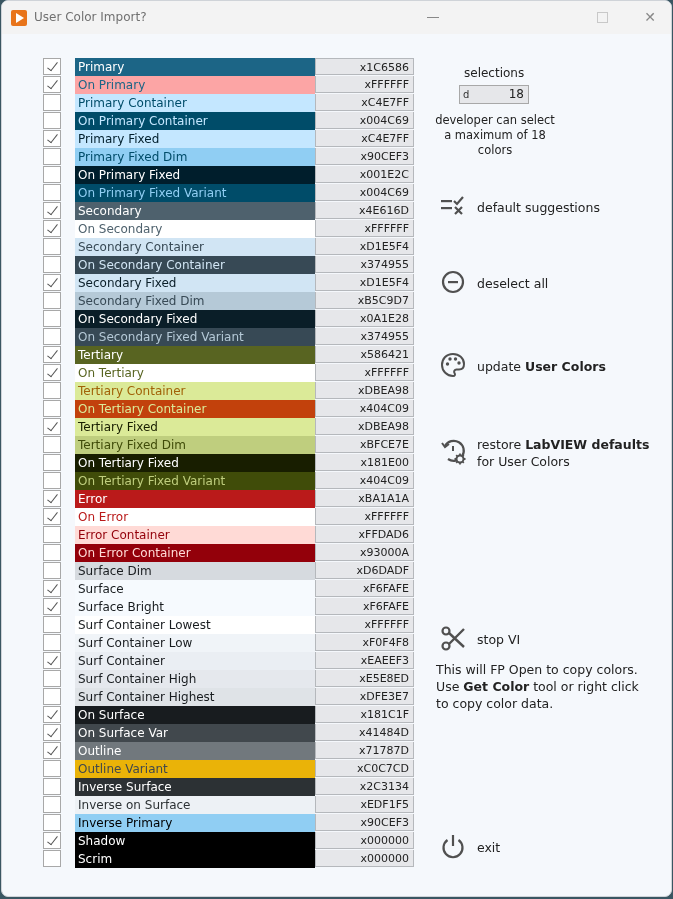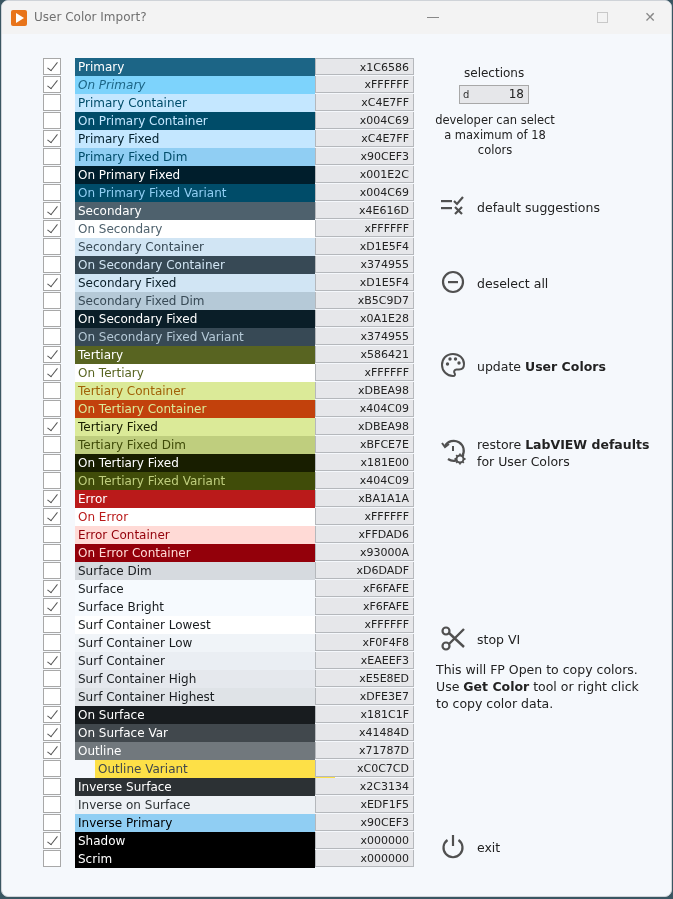--- a/index.html
+++ b/index.html
@@ -91,21 +91,21 @@
   </div>
 
   <div class="grid" id="grid">
       <div class="row first" style="top: 0px;">
         <div class="cb checked"></div>
         <div class="swatch" style="background: rgb(28, 101, 134); color: rgb(255, 255, 255);">Primary</div>
         <div class="hex">x1C6586</div>
       </div>
       <div class="row" style="top: 18px;">
         <div class="cb checked"></div>
-        <div class="swatch" style="background: #7dd3fc; color: rgb(28, 101, 134); font-style: italic;">On Primary</div>
+        <div class="swatch" style="background: #fca5a5; color: rgb(28, 101, 134);">On Primary</div>
         <div class="hex">xFFFFFF</div>
       </div>
       <div class="row" style="top: 36px;">
         <div class="cb"></div>
         <div class="swatch" style="background: rgb(196, 231, 255); color: rgb(0, 76, 105);">Primary Container</div>
         <div class="hex">xC4E7FF</div>
       </div>
       <div class="row" style="top: 54px;">
         <div class="cb"></div>
         <div class="swatch" style="background: rgb(0, 76, 105); color: rgb(196, 231, 255);">On Primary Container</div>
@@ -281,21 +281,21 @@
         <div class="swatch" style="background: rgb(65, 72, 77); color: rgb(255, 255, 255);">On Surface Var</div>
         <div class="hex">x41484D</div>
       </div>
       <div class="row" style="top: 684px;">
         <div class="cb checked"></div>
         <div class="swatch" style="background: rgb(113, 120, 125); color: rgb(255, 255, 255);">Outline</div>
         <div class="hex">x71787D</div>
       </div>
       <div class="row" style="top: 702px;">
         <div class="cb"></div>
-        <div class="swatch" style="background: #fde047; color: rgb(65, 72, 77); margin-left: 20px;">Outline Variant</div>
+        <div class="swatch" style="background: #eab308; color: rgb(65, 72, 77);">Outline Variant</div>
         <div class="hex">xC0C7CD</div>
       </div>
       <div class="row" style="top: 720px;">
         <div class="cb"></div>
         <div class="swatch" style="background: rgb(44, 49, 52); color: rgb(255, 255, 255);">Inverse Surface</div>
         <div class="hex">x2C3134</div>
       </div>
       <div class="row" style="top: 738px;">
         <div class="cb"></div>
         <div class="swatch" style="background: rgb(237, 241, 245); color: rgb(44, 49, 52);">Inverse on Surface</div>

